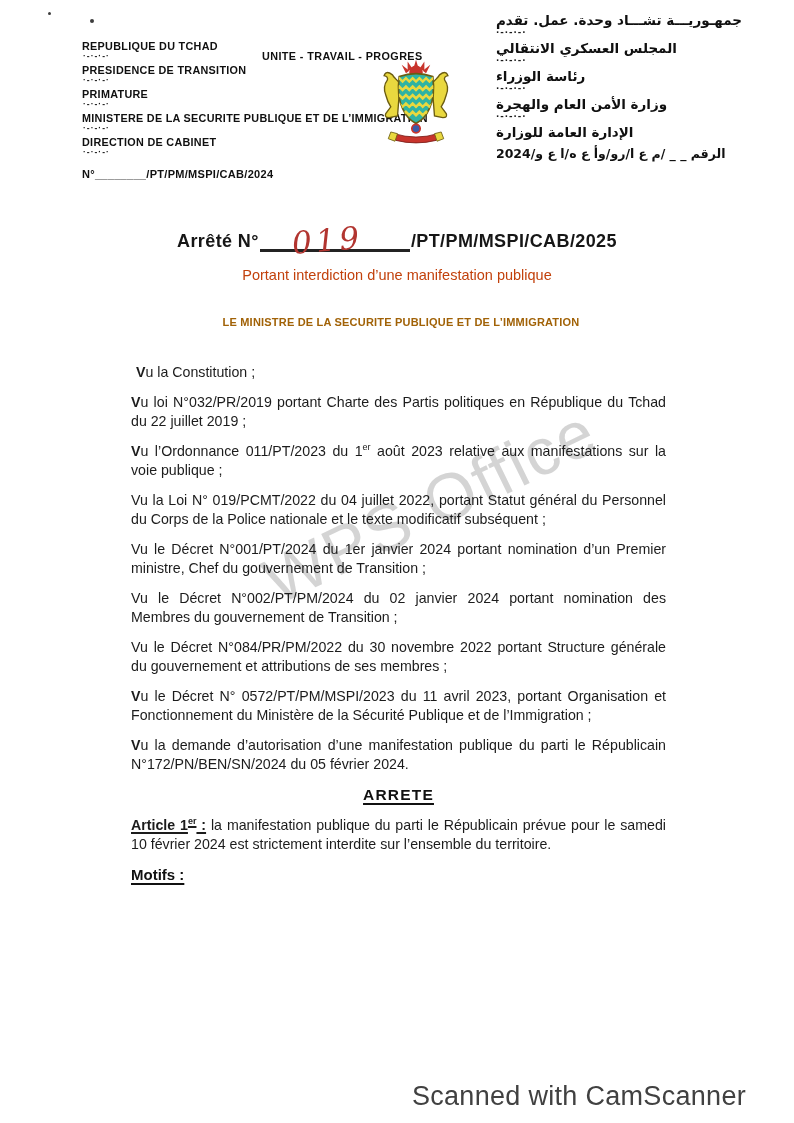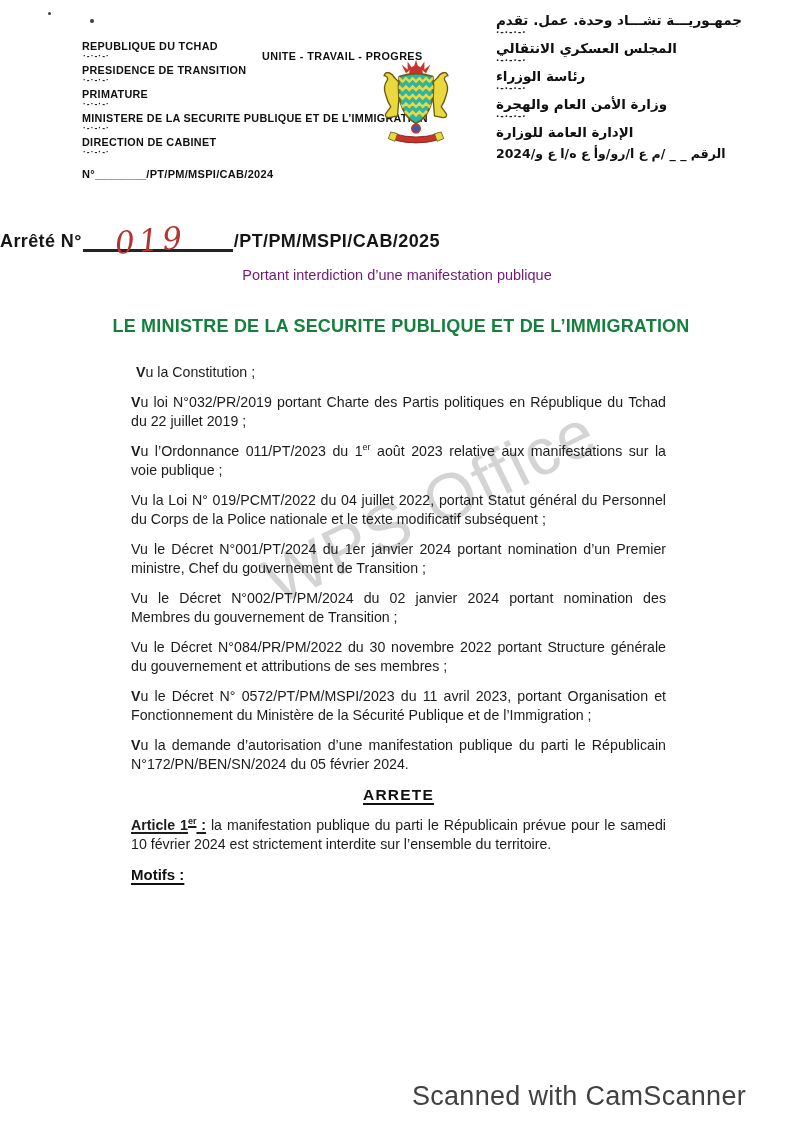--- a/index.html
+++ b/index.html
@@ -14,25 +14,25 @@
   .sep{font-weight:700;font-size:8.5px;letter-spacing:1px;line-height:7px;margin:1px 0 4px 1px;color:#1a1a1a;}
   .lh-ref{font-weight:700;font-size:11px;letter-spacing:.3px;margin-top:12px;color:#101010;}
   .motto{position:absolute;left:262px;top:40px;font-weight:700;font-size:10.8px;letter-spacing:.4px;color:#101010;z-index:2;margin-top:10px;}
   .lh-arabic{position:absolute;right:52px;top:12px;text-align:left;direction:rtl;z-index:2;font-family:"DejaVu Sans",sans-serif;}
   .ar-line{font-weight:700;font-size:13.5px;line-height:16px;color:#101010;white-space:nowrap;}
   .ar-sep{font-weight:700;font-size:8.5px;letter-spacing:1px;line-height:7px;margin:1px 4px 4px 0;color:#1a1a1a;direction:ltr;}
   .ar-ref{font-weight:700;font-size:12.5px;margin-top:6px;color:#101010;white-space:nowrap;}
   .emblem{position:absolute;left:374px;top:58px;width:84px;height:90px;z-index:2;}
   .speck{position:absolute;background:#3d3d3d;border-radius:50%;z-index:2;}
   
-  .title-row{position:absolute;top:224px;left:0;right:0;display:flex;align-items:flex-end;font-weight:700;font-size:18px;letter-spacing:.4px;color:#161616;z-index:2;}
+  .title-row{position:absolute;top:224px;left:0;right:0;display:flex;justify-content:center;align-items:flex-end;font-weight:700;font-size:18px;letter-spacing:.4px;color:#161616;z-index:2;}
   .number-slot{display:inline-block;width:150px;height:25px;border-bottom:3px solid #232323;position:relative;margin:0 1px;}
   .hand-number{position:absolute;left:32px;bottom:-9px;font-family:"DejaVu Serif",serif;font-style:italic;font-weight:400;font-size:31px;letter-spacing:4px;color:#b23530;transform:rotate(-5deg);}
-  .subtitle{position:absolute;top:267px;left:0;right:0;text-align:center;font-size:14.5px;color:#701a75;z-index:2;}
-  .authority{position:absolute;top:316px;left:0;right:0;text-align:center;font-weight:700;font-size:18px;letter-spacing:.2px;color:#15803d;z-index:2;padding-left:8px;}
+  .subtitle{position:absolute;top:267px;left:0;right:0;text-align:center;font-size:14.5px;color:#c2410c;z-index:2;}
+  .authority{position:absolute;top:316px;left:0;right:0;text-align:center;font-weight:700;font-size:11px;letter-spacing:.2px;color:#a16207;z-index:2;padding-left:8px;}
   
   .body-flow{position:absolute;left:120px;top:352px;width:557px;font-size:14.2px;line-height:19px;text-align:justify;color:#1c1c1c;z-index:2;}
   .body-flow p{margin:11px;}
   .p1{margin-bottom:16px;text-indent:5px;}
   .p2{margin-bottom:16px;}
   .p3{margin-bottom:4px;}
   .p4{margin-bottom:18px;}
   .p5{margin-bottom:19px;}
   .p6{margin-bottom:18px;}
   .p7{margin-bottom:14px;}

